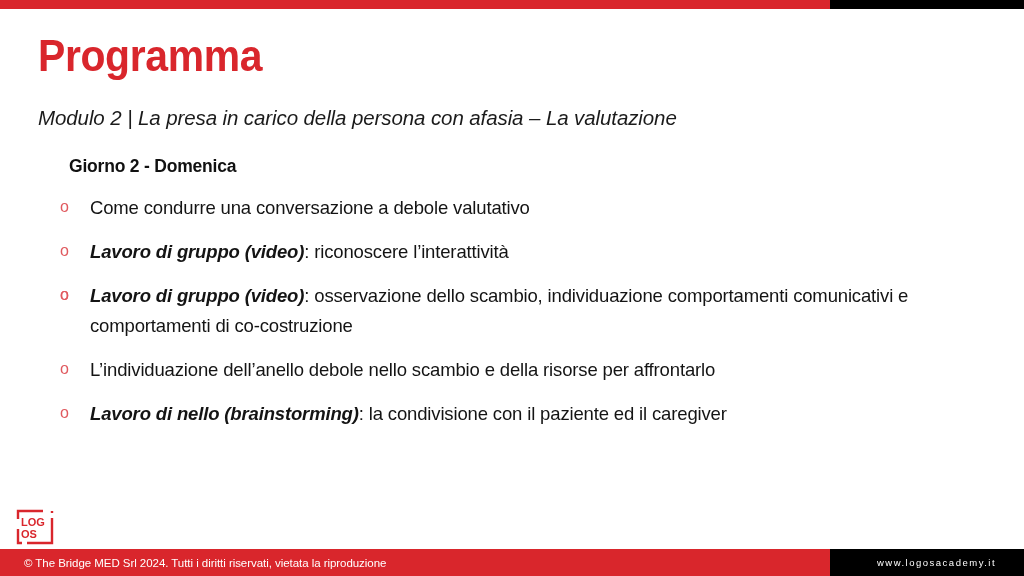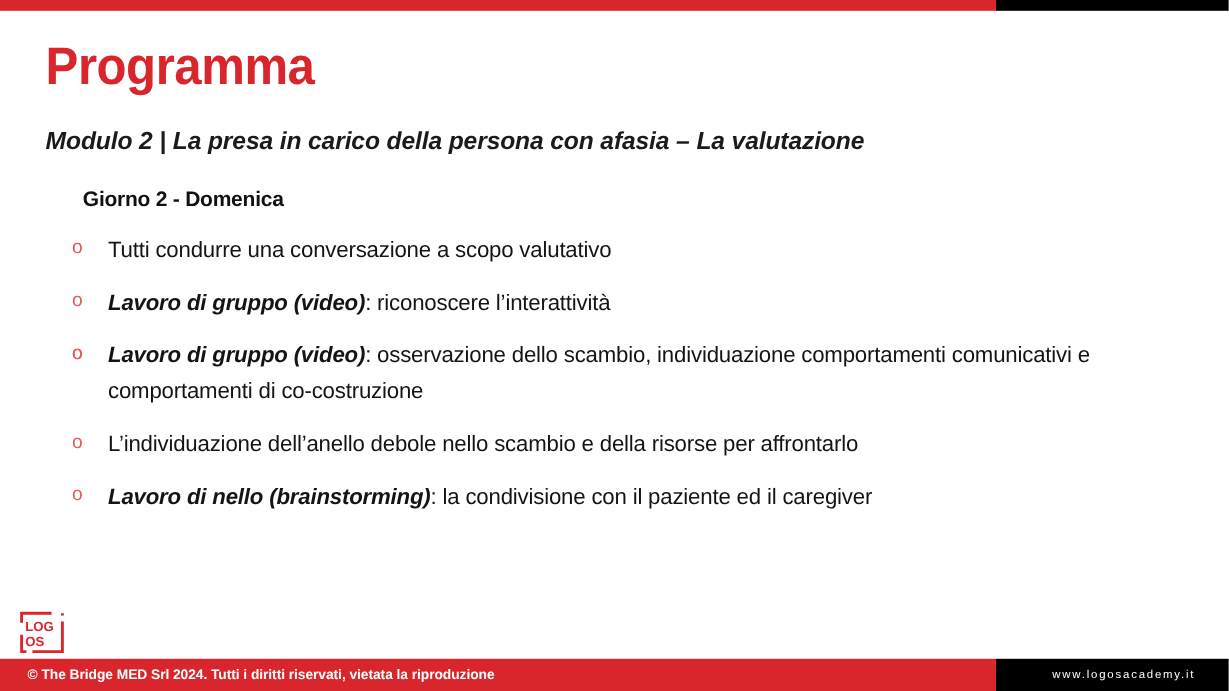--- a/index.html
+++ b/index.html
@@ -56,21 +56,21 @@
     white-space: nowrap;
   }
 
   
   .subtitle {
     position: absolute;
     left: 38px;
     top: 106px;
     font-size: 20.5px;
     font-style: italic;
-    font-weight: 700;
+    font-weight: 400;
     color: #1b1b1b;
     letter-spacing: -0.1px;
     white-space: nowrap;
   }
 
   
   .body-block {
     position: absolute;
     left: 58px;
     top: 156px;
@@ -137,25 +137,24 @@
   .footer-left {
     width: 830px;
     height: 100%;
     background: #d9262c;
     display: flex;
     align-items: center;
   }
   .footer-left-text {
     color: #ffffff;
     font-size: 11.5px;
-    font-weight: 700;
-    padding-left: 8px;
+    font-weight: 400;
+    padding-left: 24px;
     letter-spacing: -0.05px;
     white-space: nowrap;
-    margin-left: 15px;
   }
   .footer-right {
     flex: 1;
     height: 100%;
     background: #000000;
     display: flex;
     align-items: center;
     justify-content: center;
     padding-left: 19px;
   }
@@ -176,21 +175,21 @@
     <div class="topbar-black" style="background: rgb(0, 0, 0);"></div>
   </div>
 
   <div class="title" style="color: rgb(217, 38, 44);">Programma</div>
 
   <div class="subtitle">Modulo 2 | La presa in carico della persona con afasia – La valutazione</div>
 
   <div class="body-block">
     <div class="day-heading">Giorno 2 - Domenica</div>
     <ul class="bullet-list" id="bullet-list">
-        <li><span class="bullet-mark" style="color: rgb(224, 90, 95);">o</span><span>Tutti condurre una conversazione a scopo valutativo</span></li>
+        <li><span class="bullet-mark" style="color: rgb(224, 90, 95);">o</span><span>Come condurre una conversazione a debole valutativo</span></li>
         <li><span class="bullet-mark" style="color: rgb(224, 90, 95);">o</span><span class="lead-italic">Lavoro di gruppo (video)</span><span>: riconoscere l’interattività</span></li>
         <li><span class="bullet-mark" style="color: rgb(224, 90, 95);">o</span></li>
         <li><span class="bullet-mark" style="color: rgb(224, 90, 95);">o</span><span class="lead-italic">Lavoro di gruppo (video)</span><span>: osservazione dello scambio, individuazione comportamenti comunicativi e comportamenti di co-costruzione</span></li>
         <li><span class="bullet-mark" style="color: rgb(224, 90, 95);">o</span><span>L’individuazione dell’anello debole nello scambio e della risorse per affrontarlo</span></li>
         <li><span class="bullet-mark" style="color: rgb(224, 90, 95);">o</span><span class="lead-italic">Lavoro di nello (brainstorming)</span><span>: la condivisione con il paziente ed il caregiver</span></li>
       </ul>
   </div>
 
   <div class="logo">
     <svg width="38" height="36" viewBox="0 0 38 36" xmlns="http://www.w3.org/2000/svg" aria-hidden="true">

